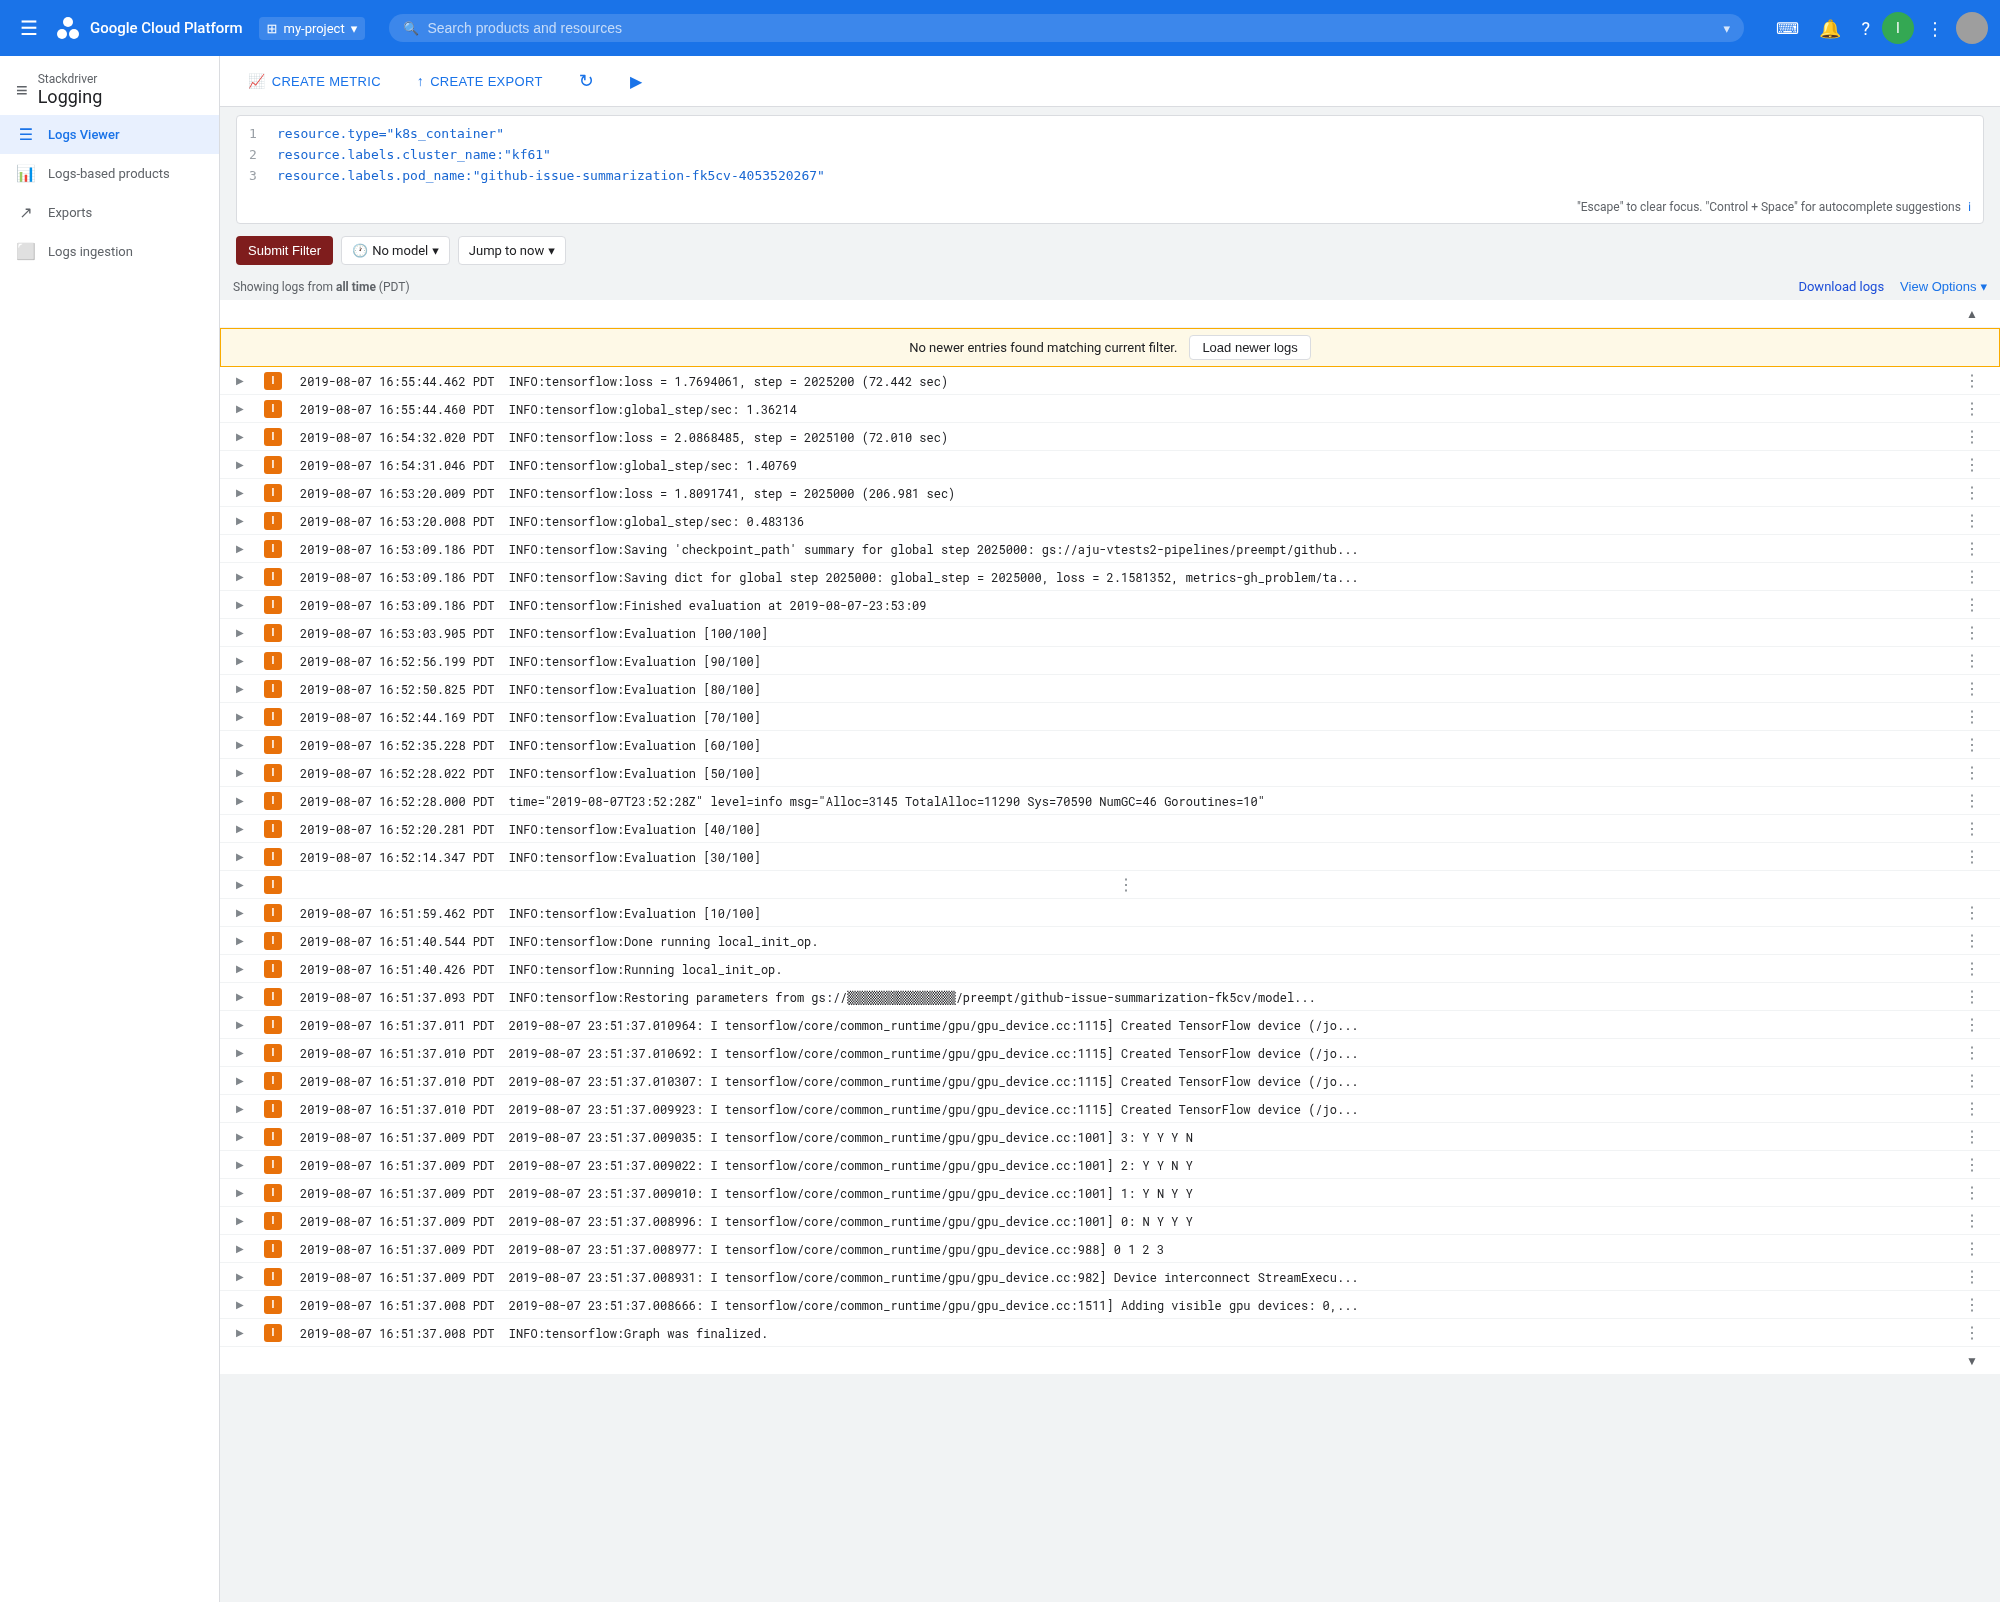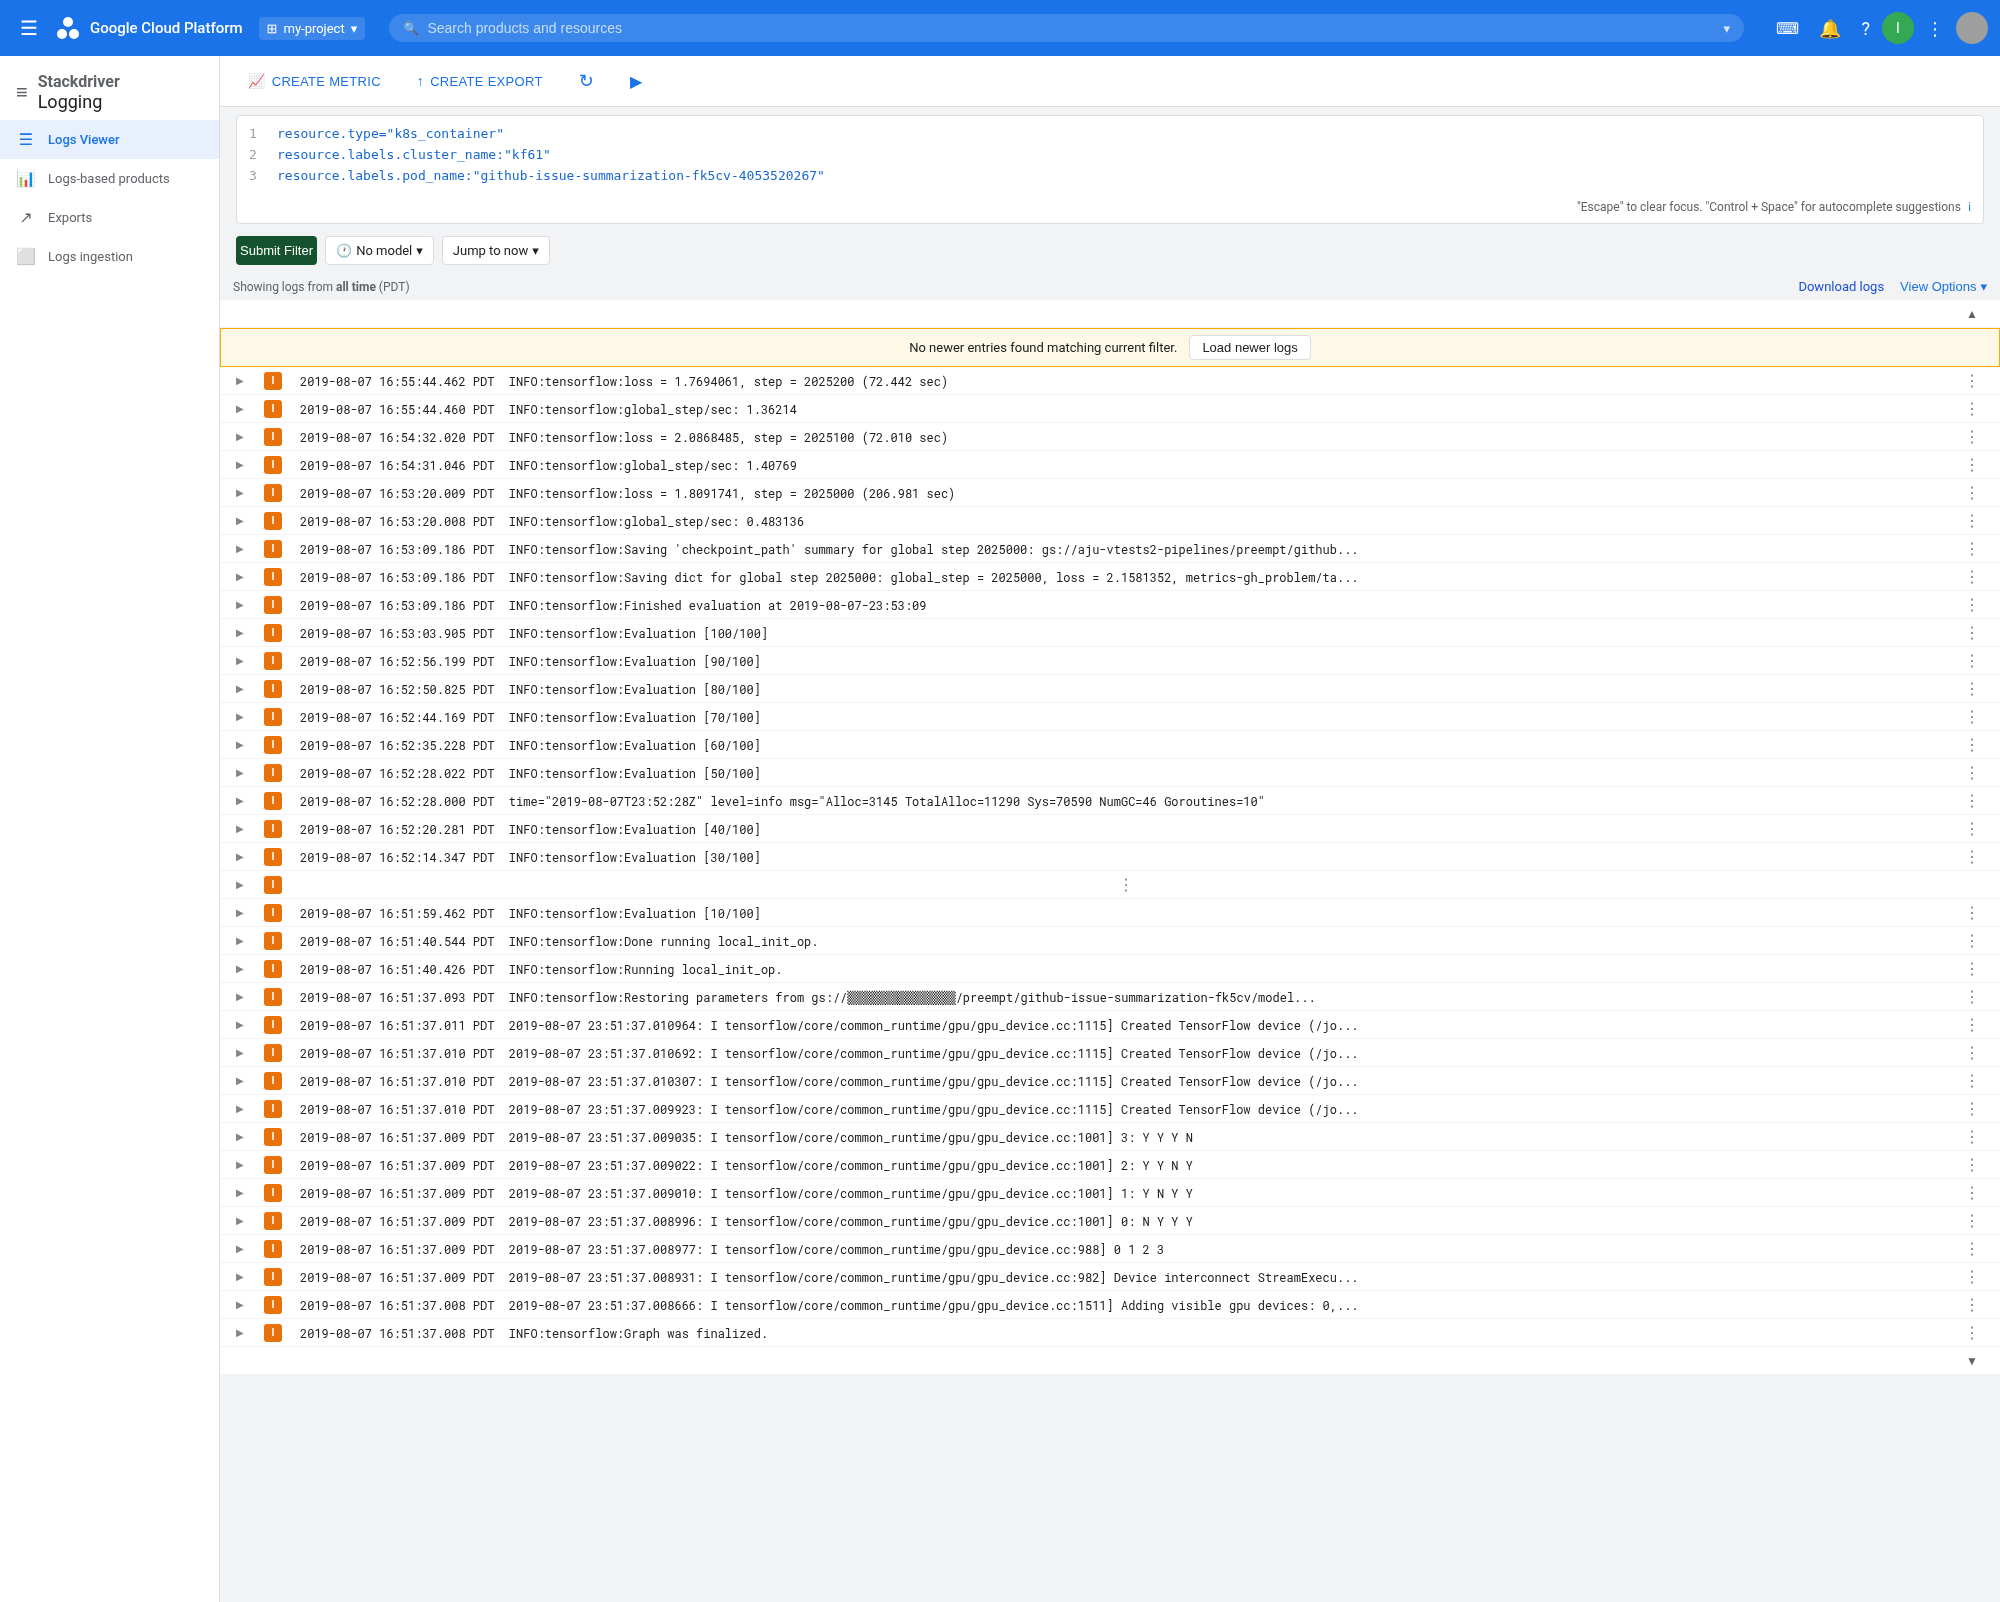--- a/index.html
+++ b/index.html
@@ -99,22 +99,22 @@
       text-align: right; font-size: 12px; color: #5f6368;
       padding: 4px 12px 8px;
     }
 
     
     .filter-controls {
       display: flex; align-items: center; gap: 8px;
       padding: 4px 16px 8px;
     }
     .submit-filter-btn {
-      background: #14532d; color: #fff; border: none;
-      padding: 7px 4px; border-radius: 4px; font-size: 13px;
+      background: #7f1d1d; color: #fff; border: none;
+      padding: 7px 12px; border-radius: 4px; font-size: 13px;
       font-weight: 500; cursor: pointer;
     }
     .limit-dropdown, .jump-dropdown {
       display: flex; align-items: center; gap: 4px;
       padding: 6px 10px; border: 1px solid #dadce0; border-radius: 4px;
       font-size: 13px; cursor: pointer; background: #fff; color: #202124;
     }
 
     
     .log-header {
@@ -191,21 +191,21 @@
     <div class="avatar">I</div>
     <span class="nav-icon">⋮</span>
     <div style="width:32px;height:32px;border-radius:50%;overflow:hidden;background:#9e9e9e;cursor:pointer;"></div>
   </div>
 </nav>
 
 <aside class="sidebar">
   <div class="sidebar-brand">
     <span class="brand-icon">≡</span>
     <div>
-      <div style="font-size:16px;color:#5f6368;font-weight:bold;">Stackdriver</div>
+      <div style="font-size:12px;color:#5f6368;">Stackdriver</div>
       <div style="font-size:18px;font-weight:400;color:#202124;">Logging</div>
     </div>
   </div>
   <div class="sidebar-item active">
     <span class="item-icon">☰</span>
     <span>Logs Viewer</span>
   </div>
   <div class="sidebar-item">
     <span class="item-icon">📊</span>
     <span>Logs-based products</span>

